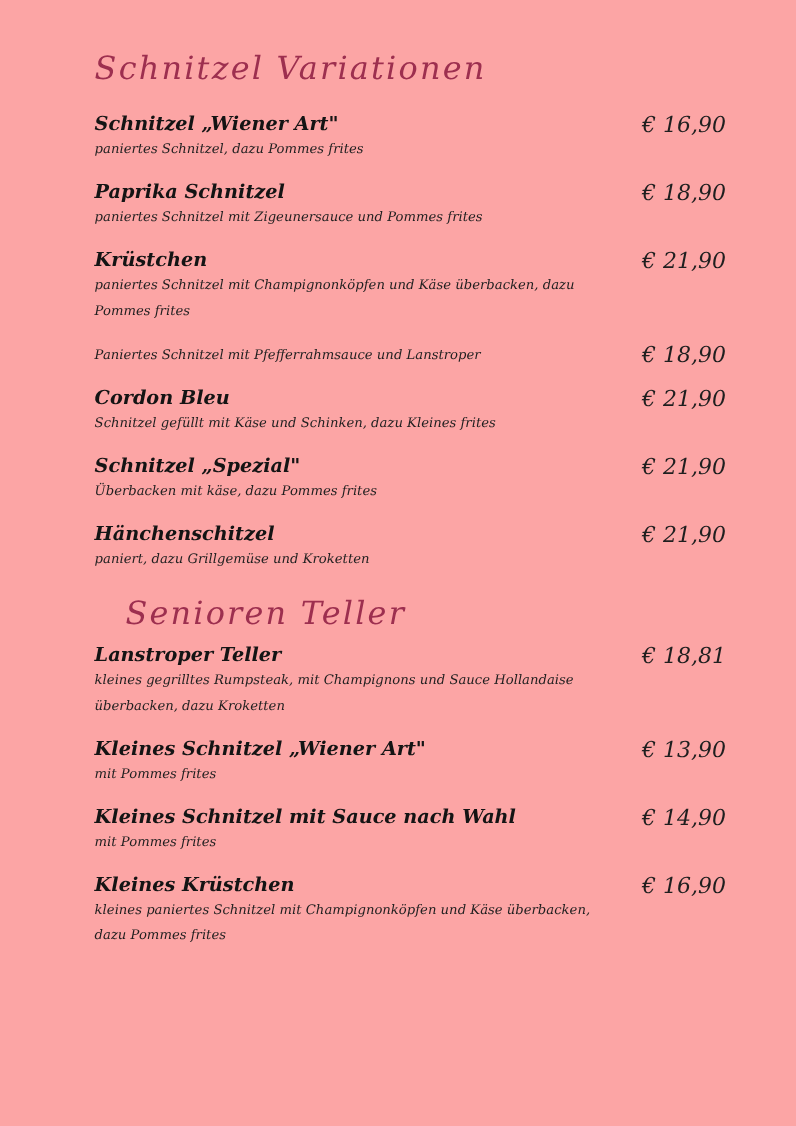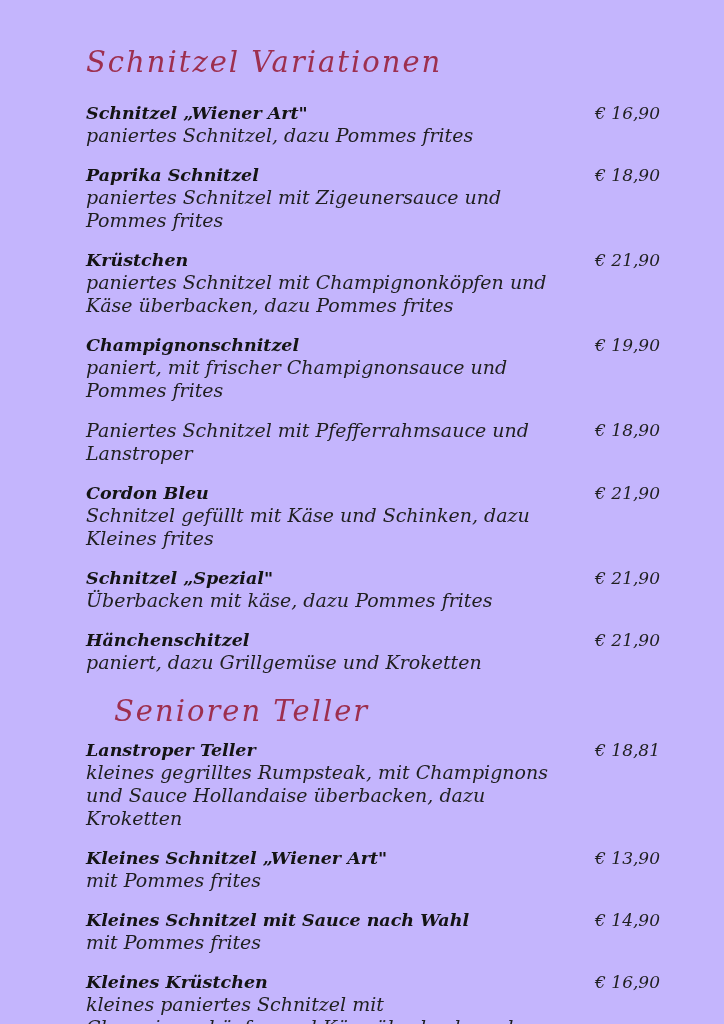--- a/index.html
+++ b/index.html
@@ -4,21 +4,21 @@
 <style>
   html, body {
     margin: 0;
     padding: 0;
     background: #ffffff;
   }
   .page {
     position: relative;
     width: 724px;
     height: 1024px;
-    background: #c4b5fd;
+    background: #fca5a5;
     overflow: hidden;
     font-family: "DejaVu Serif", serif;
     color: #1c1c1c;
     box-sizing: border-box;
     padding: 42px 64px 0 86px;
   }
   .script-heading {
     font-family: "DejaVu Serif", serif;
     font-style: italic;
     font-weight: 400;
@@ -48,27 +48,27 @@
   }
   .item-name {
     font-weight: bold;
     font-style: italic;
     font-size: 17.5px;
     line-height: 22px;
     color: #141414;
   }
   .item-desc {
     font-style: italic;
-    font-size: 19px;
+    font-size: 12px;
     line-height: 23px;
     color: #1f1f1f;
   }
   .item-price {
     font-style: italic;
-    font-size: 17px;
+    font-size: 20px;
     line-height: 22px;
     white-space: nowrap;
     color: #1f1f1f;
     padding-left: 12px;
   }
 </style>
 </head>
 <body>
 
 <div class="page">
@@ -88,27 +88,20 @@
             <div class="item-desc">paniertes Schnitzel mit Zigeunersauce und Pommes frites</div>
           </div>
           <div class="item-price">€ 18,90</div>
         </div>
         <div class="menu-item">
           <div class="item-text">
             <div class="item-name">Krüstchen</div>
             <div class="item-desc">paniertes Schnitzel mit Champignonköpfen und Käse überbacken, dazu Pommes frites</div>
           </div>
           <div class="item-price">€ 21,90</div>
-        </div>
-        <div class="menu-item">
-          <div class="item-text">
-            <div class="item-name">Champignonschnitzel</div>
-            <div class="item-desc">paniert, mit frischer Champignonsauce und Pommes frites</div>
-          </div>
-          <div class="item-price">€ 19,90</div>
         </div>
         <div class="menu-item">
           <div class="item-text">
             <div class="item-desc">Paniertes Schnitzel mit Pfefferrahmsauce und Lanstroper</div>
           </div>
           <div class="item-price">€ 18,90</div>
         </div>
         <div class="menu-item">
           <div class="item-text">
             <div class="item-name">Cordon Bleu</div>

